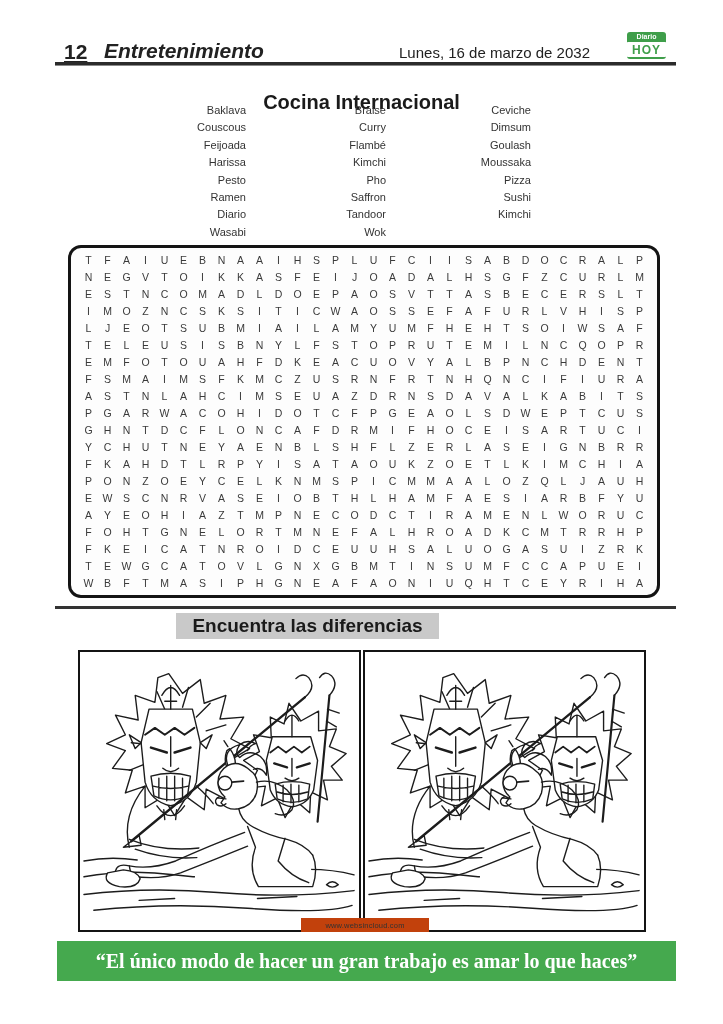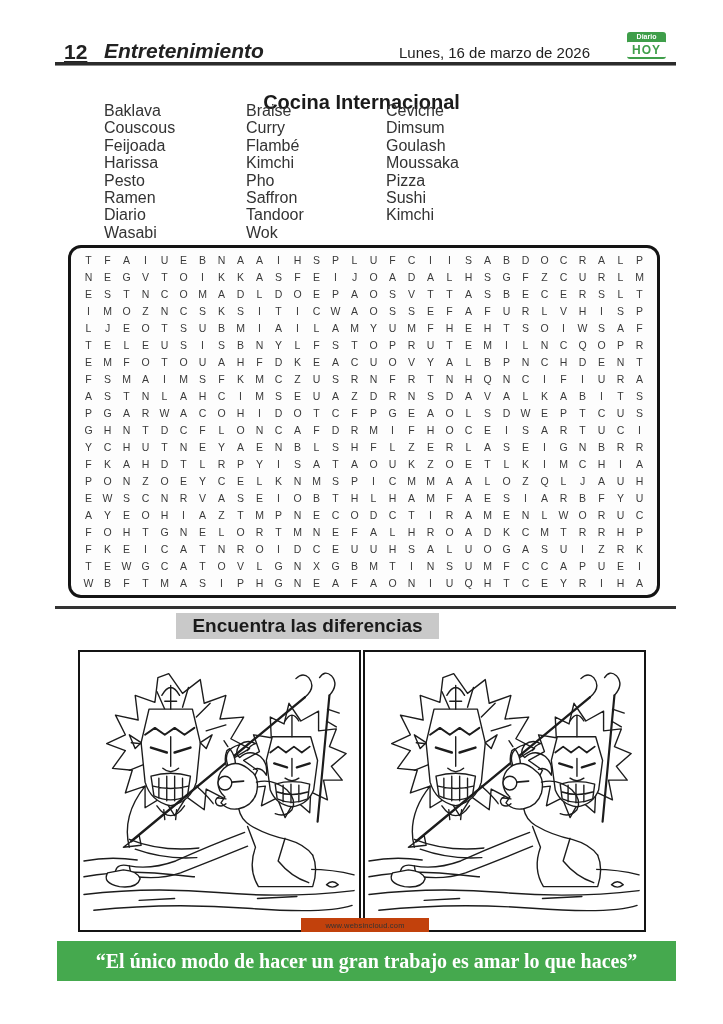--- a/index.html
+++ b/index.html
@@ -28,21 +28,21 @@
             border-top:3px solid var(--rule);border-bottom:1px solid #8a8a8a;}
 
   
   .ws-title{position:absolute;left:0;top:91px;width:723px;text-align:center;font-size:20px;font-weight:bold;color:#1a1a1a;}
   .word-list{position:absolute;left:104px;top:102px;width:520px;display:flex;}
   .wcol{display:flex;flex-direction:column;}
   .wcol:nth-child(1){width:142px;}
   .wcol:nth-child(2){width:140px;}
   .wcol:nth-child(3){width:145px;}
   .wcol:nth-child(4){width:93px;}
-  .word{font-size:16px;color:#333;line-height:17.4px;}
+  .word{font-size:11px;color:#333;line-height:17.4px;text-align:right;}
 
   .ws-box{position:absolute;left:68px;top:245px;width:592px;height:353px;
           border:3px solid #141414;border-radius:13px;background:#fdfdfd;}
   .ws-grid{position:absolute;left:8px;top:4px;right:8px;bottom:4px;
            display:grid;grid-template-columns:repeat(30,1fr);grid-template-rows:repeat(20,1fr);}
   .cell{display:flex;align-items:center;justify-content:center;font-size:10.5px;color:var(--letter);}
 
   .mid-rule{position:absolute;left:55px;top:606px;width:621px;height:3px;background:#333;}
 
   
@@ -122,21 +122,21 @@
         <path d="M250 236 q6 -6 12 0 q-6 5 -12 0 Z"></path>
       </g>
     </symbol>
   </defs>
 </svg>
 
 <div id="page">
 
   <div class="hdr-pagenum">12</div>
   <div class="hdr-section">Entretenimiento</div>
-  <div class="hdr-date">Lunes, 16 de marzo de 2026</div>
+  <div class="hdr-date">Lunes, 16 de marzo de 2032</div>
   <div class="hdr-logo">
     <span class="logo-top">Diario</span>
     <span class="logo-main">HOY</span>
   </div>
   <div class="hdr-rule"></div>
 
   <div class="ws-title">Cocina Internacional</div>
   <div class="word-list">
       <div class="wcol">
         <div class="word">Baklava</div>

